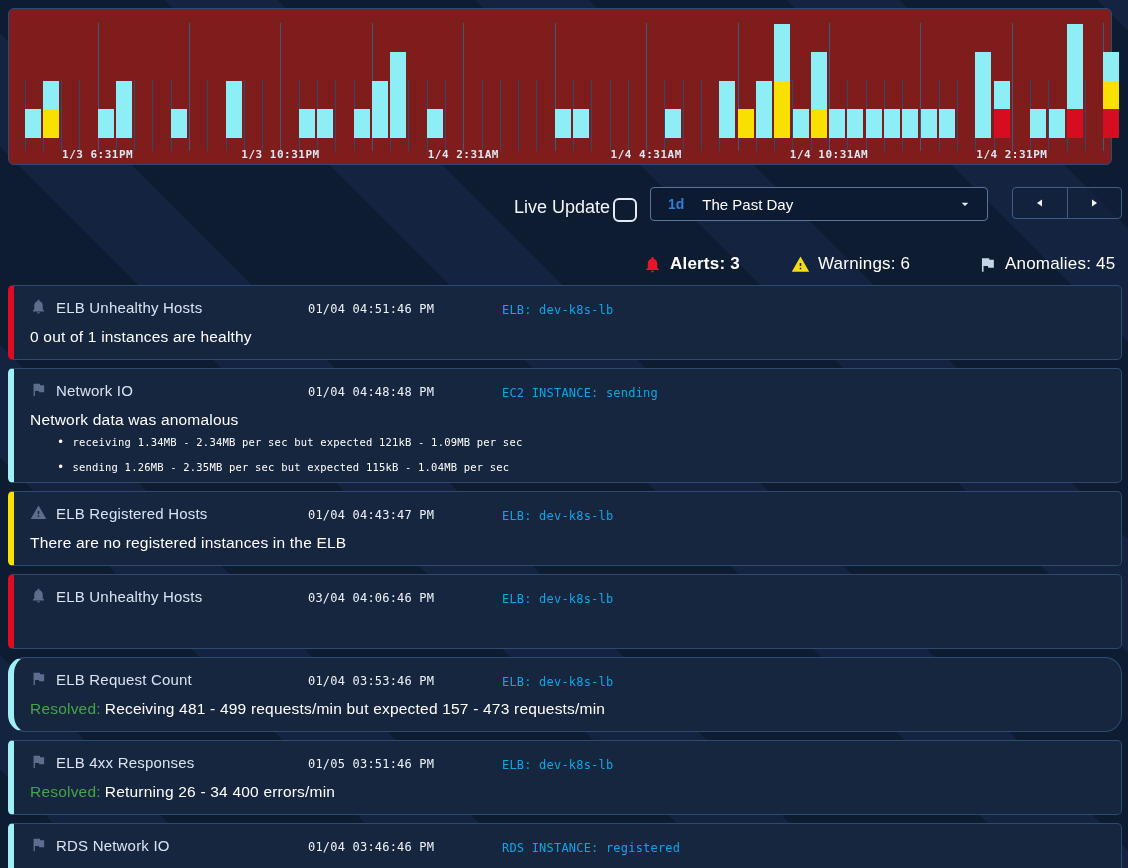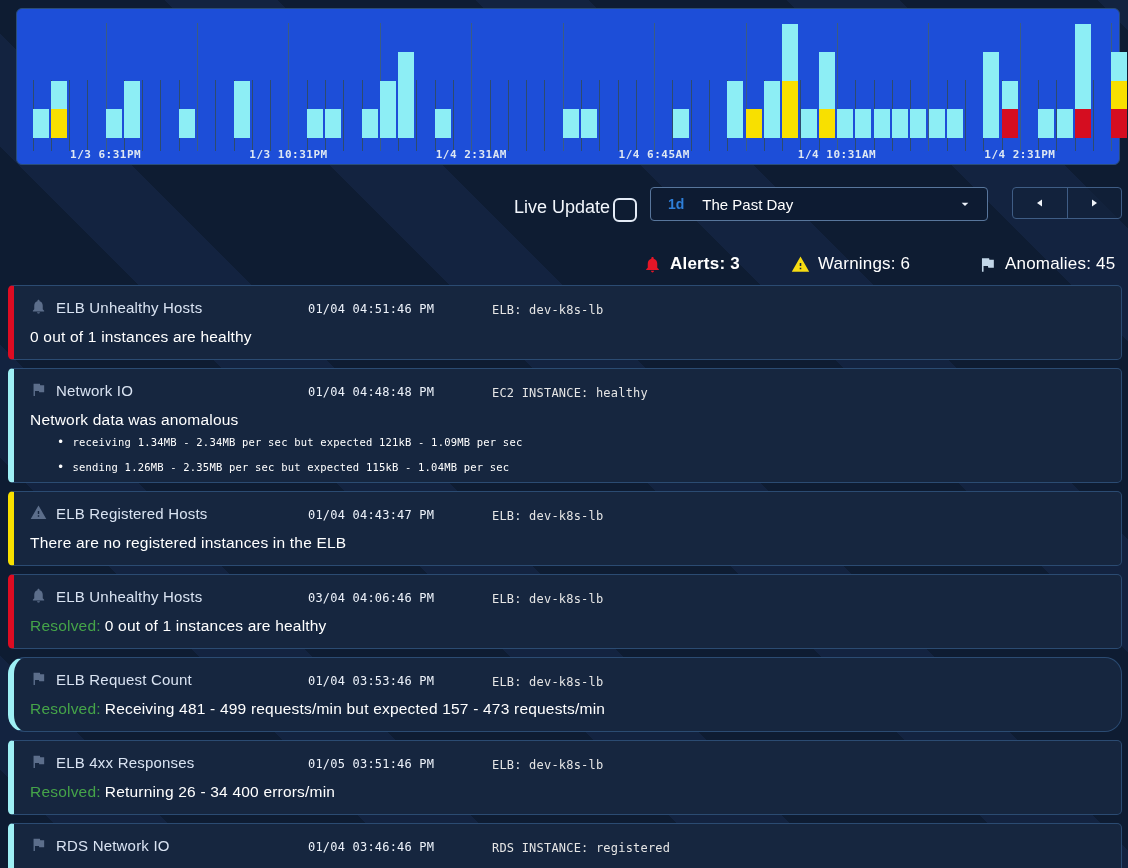--- a/index.html
+++ b/index.html
@@ -4,21 +4,21 @@
 <style>
   html,body{margin:0;padding:0;}
   body{
     width:1128px;height:868px;overflow:hidden;position:relative;
     font-family:"Liberation Sans",sans-serif;
     background:repeating-linear-gradient(45deg,#0e1c32 0 70px,#132340 70px 150px,#0e1c32 150px 220px);
   }
   
   .chart-panel{
     position:absolute;left:8px;top:8px;width:1104px;height:157px;
-    background:#1d4ed8;border:1px solid #2a4d78;border-radius:6px;box-sizing:border-box;margin-left:8px;
+    background:#7f1d1d;border:1px solid #2a4d78;border-radius:6px;box-sizing:border-box;
   }
   .tick{position:absolute;top:71px;width:1px;height:71px;background:#2d4b6e;}
   .tick.tall{top:14px;height:128px;background:#3a5c84;}
   .axis-label{
     position:absolute;bottom:3px;transform:translateX(-50%);
     font-family:"DejaVu Sans Mono",monospace;font-size:11px;font-weight:bold;
     color:#dfe8f3;letter-spacing:.5px;white-space:nowrap;
   }
   .bar{position:absolute;bottom:26px;width:16px;display:flex;flex-direction:column-reverse;}
   .seg{width:100%;}
@@ -58,21 +58,21 @@
     position:relative;box-sizing:border-box;margin-bottom:8px;
     background:#16263f;border:1px solid #2b4b72;border-radius:5px;cursor:pointer;
   }
   .card.alert{border-left:6px solid #dd0c22;}
   .card.warning{border-left:6px solid #f8e000;}
   .card.anomaly{border-left:6px solid #9ff0f5;}
   .card-icon{position:absolute;left:16px;top:12px;color:#5c6e8b;}
   .card-icon svg{width:17px;height:17px;}
   .card-title{position:absolute;left:42px;top:13px;font-size:15px;font-weight:500;color:#d9e3f2;letter-spacing:.2px;}
   .card-ts{position:absolute;left:294px;top:16px;font-family:"DejaVu Sans Mono",monospace;font-size:12px;color:#eef3fb;letter-spacing:.2px;}
-  .card-res{position:absolute;left:478px;top:17px;font-family:"DejaVu Sans Mono",monospace;font-size:12px;color:#e5e5e5;letter-spacing:.2px;}
+  .card-res{position:absolute;left:488px;top:17px;font-family:"DejaVu Sans Mono",monospace;font-size:12px;color:#0ea5e9;letter-spacing:.2px;}
   .card-body{position:absolute;left:16px;top:42px;font-size:15.5px;color:#ffffff;letter-spacing:.2px;}
   .resolved{color:#45a449;margin-right:4px;}
   .card-bullets{position:absolute;left:43px;top:66px;margin:0;padding:0;list-style:none;}
   .card-bullets li{
     font-family:"DejaVu Sans Mono",monospace;font-size:10.5px;color:#ffffff;
     margin-bottom:11px;letter-spacing:.2px;
   }
   .card-bullets li::before{content:"\2022";margin-right:8px;font-size:12px;}
 </style>
 </head>
@@ -135,21 +135,21 @@
     <div class="tick" style="left: 984.605px;"></div>
     <div class="tick tall" style="left: 1002.89px;"></div>
     <div class="tick" style="left: 1021.17px;"></div>
     <div class="tick" style="left: 1039.46px;"></div>
     <div class="tick" style="left: 1057.74px;"></div>
     <div class="tick" style="left: 1076.03px;"></div>
     <div class="tick tall" style="left: 1094.32px;"></div>
     <div class="axis-label" style="left: 88.64px;">1/3 6:31PM</div>
     <div class="axis-label" style="left: 271.49px;">1/3 10:31PM</div>
     <div class="axis-label" style="left: 454.34px;">1/4 2:31AM</div>
-    <div class="axis-label" style="left: 637.19px;">1/4 6:45AM</div>
+    <div class="axis-label" style="left: 637.19px;">1/4 4:31AM</div>
     <div class="axis-label" style="left: 820.04px;">1/4 10:31AM</div>
     <div class="axis-label" style="left: 1002.89px;">1/4 2:31PM</div>
     <div class="bar" style="left: 15.6px;">
       <div class="seg anomaly" style="height: 28.6px;"></div>
     </div>
     <div class="bar" style="left: 33.885px;">
       <div class="seg warning" style="height: 28.6px;"></div>
       <div class="seg anomaly" style="height: 28.6px;"></div>
     </div>
     <div class="bar" style="left: 88.74px;">
@@ -318,21 +318,21 @@
       <div class="card-ts">01/04 04:51:46 PM</div>
       <div class="card-res">ELB: dev-k8s-lb</div>
       <div class="card-body">0 out of 1 instances are healthy</div>
     </div>
     <div class="card anomaly" style="height: 115px;">
       <span class="card-icon"><svg viewBox="0 0 24 24" fill="currentColor">
           <path d="M14.4 6 14 4H5v17h2v-7h5.6l.4 2h7V6h-5.6z"></path>
         </svg></span>
       <div class="card-title">Network IO</div>
       <div class="card-ts">01/04 04:48:48 PM</div>
-      <div class="card-res">EC2 INSTANCE: healthy</div>
+      <div class="card-res">EC2 INSTANCE: sending</div>
       <div class="card-body">Network data was anomalous</div>
       <ul class="card-bullets">
         <li>receiving 1.34MB - 2.34MB per sec but expected 121kB - 1.09MB per sec</li>
         <li>sending 1.26MB - 2.35MB per sec but expected 115kB - 1.04MB per sec</li>
       </ul>
     </div>
     <div class="card warning" style="height: 75px;">
       <span class="card-icon"><svg viewBox="0 0 24 24" fill="currentColor">
           <path d="M1 21h22L12 2 1 21zm12-3h-2v-2h2v2zm0-4h-2v-4h2v4z"></path>
         </svg></span>
@@ -341,21 +341,20 @@
       <div class="card-res">ELB: dev-k8s-lb</div>
       <div class="card-body">There are no registered instances in the ELB</div>
     </div>
     <div class="card alert" style="height: 75px;">
       <span class="card-icon"><svg viewBox="0 0 24 24" fill="currentColor">
           <path d="M12 22c1.1 0 2-.9 2-2h-4c0 1.1.9 2 2 2zm6-6v-5c0-3.07-1.63-5.64-4.5-6.32V4c0-.83-.67-1.5-1.5-1.5s-1.5.67-1.5 1.5v.68C7.64 5.36 6 7.92 6 11v5l-2 2v1h16v-1l-2-2z"></path>
         </svg></span>
       <div class="card-title">ELB Unhealthy Hosts</div>
       <div class="card-ts">03/04 04:06:46 PM</div>
       <div class="card-res">ELB: dev-k8s-lb</div>
-      <div class="card-body"><span class="resolved">Resolved:</span>0 out of 1 instances are healthy</div>
     </div>
     <div class="card anomaly" style="height: 75px; border-radius: 17px;">
       <span class="card-icon"><svg viewBox="0 0 24 24" fill="currentColor">
           <path d="M14.4 6 14 4H5v17h2v-7h5.6l.4 2h7V6h-5.6z"></path>
         </svg></span>
       <div class="card-title">ELB Request Count</div>
       <div class="card-ts">01/04 03:53:46 PM</div>
       <div class="card-res">ELB: dev-k8s-lb</div>
       <div class="card-body"><span class="resolved">Resolved:</span>Receiving 481 - 499 requests/min but expected 157 - 473 requests/min</div>
     </div>

